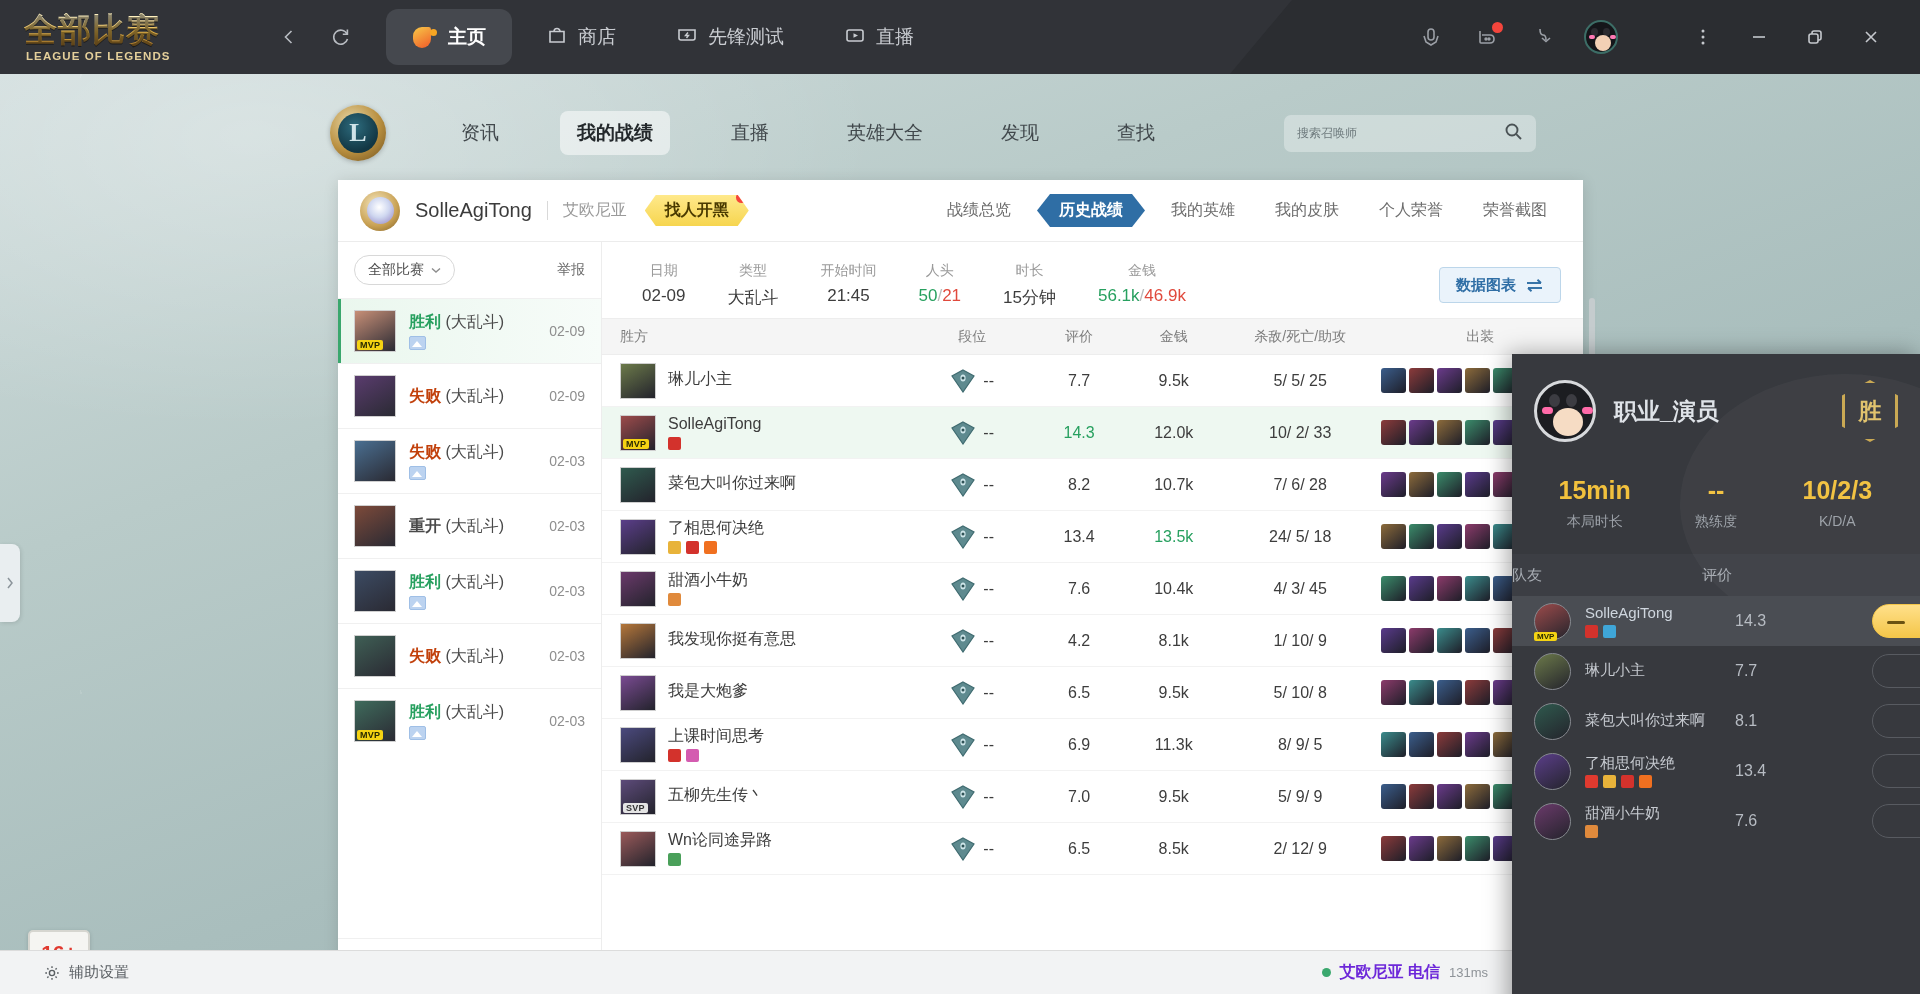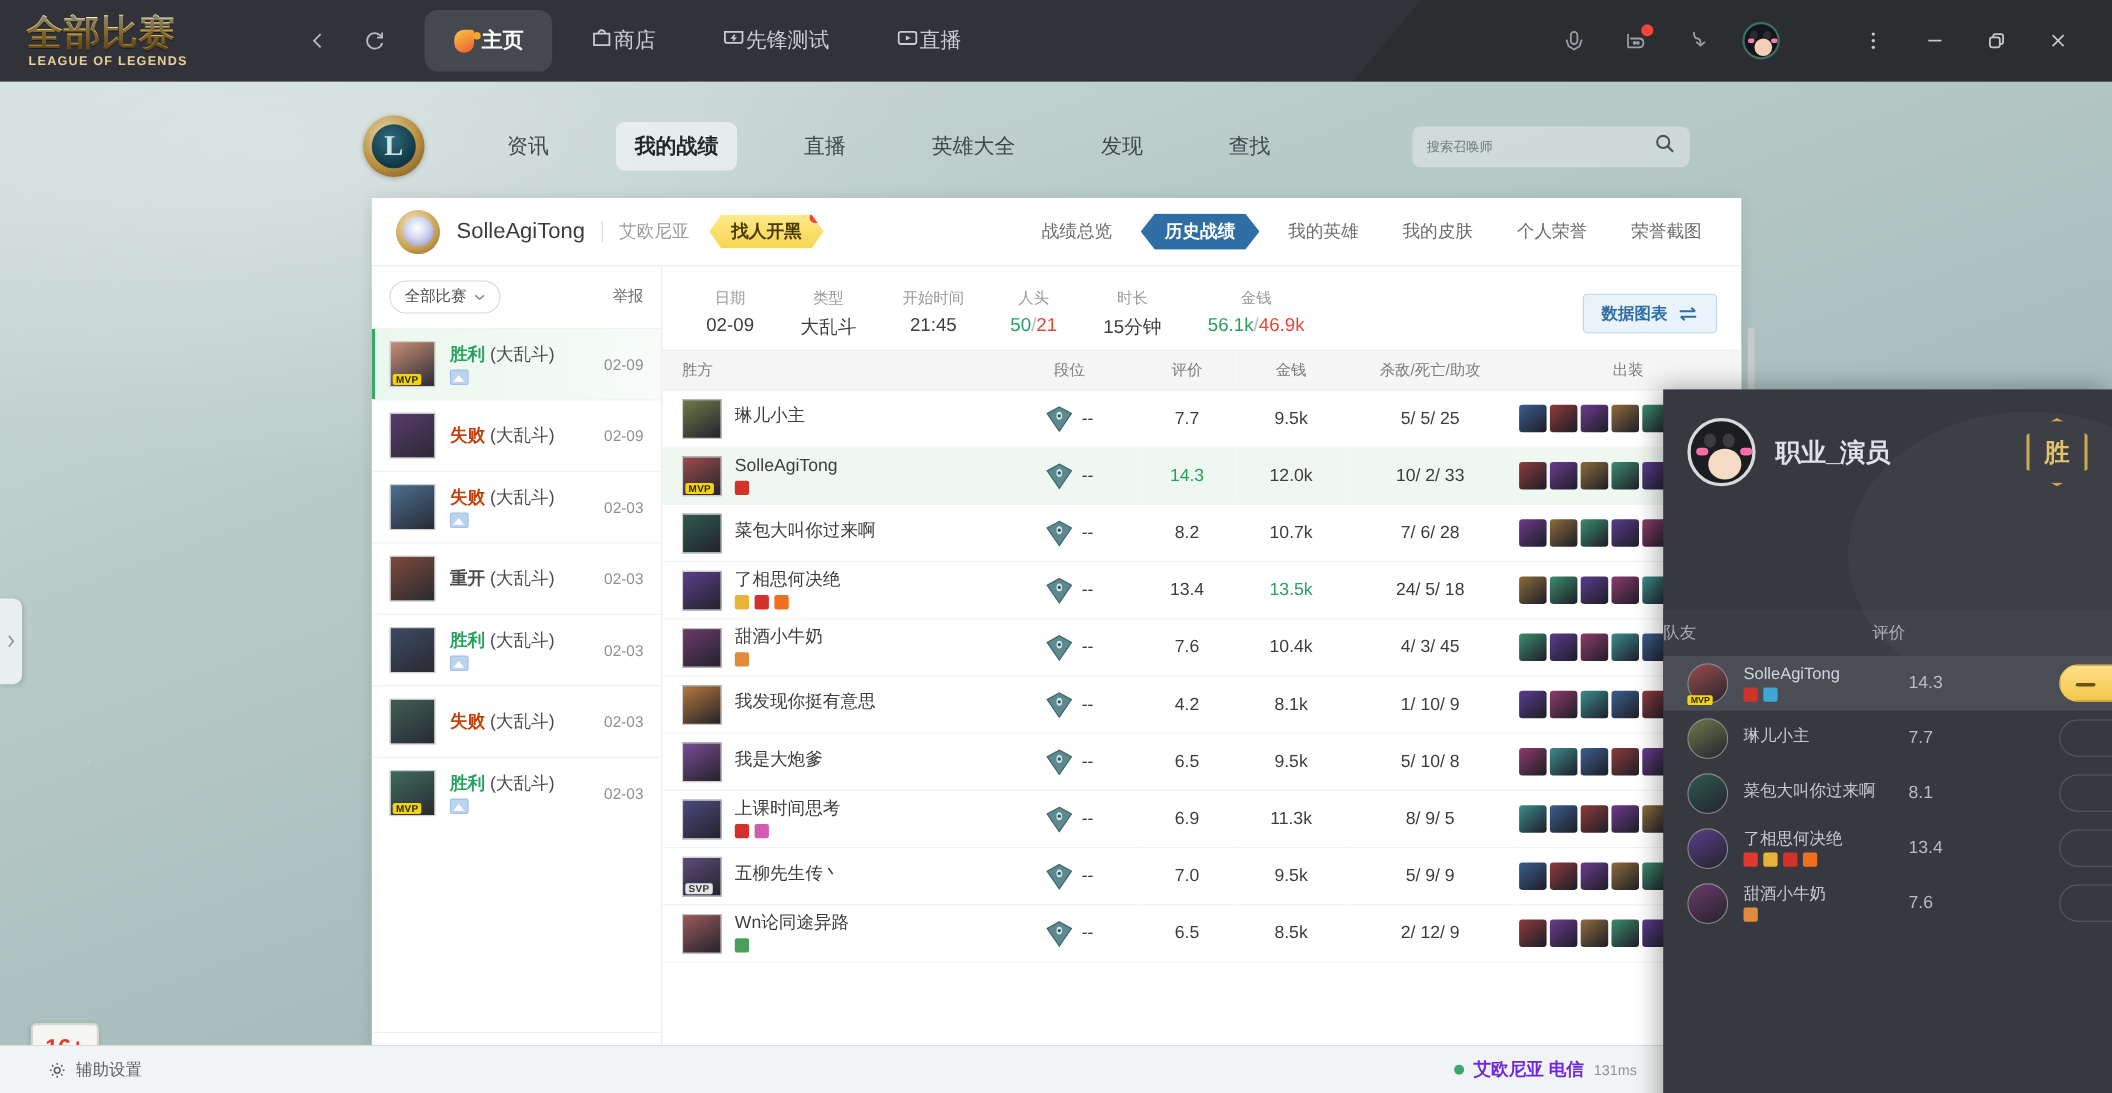--- a/index.html
+++ b/index.html
@@ -31,21 +31,21 @@
     margin-top: 4px; margin-left: 2px;
   }
   .nav-arrows { display:flex; align-items:center; gap: 22px; margin-left: 44px; }
   .navbtn {
     width: 30px; height: 30px; display:flex; align-items:center; justify-content:center;
     color: #b8bcc2; cursor: pointer;
   }
   .navbtn svg { display:block; }
   .top-tabs { display: flex; align-items: center; margin-left: 30px; gap: 8px; }
   .top-tab {
-    display: flex; align-items: center; gap: 0;
+    display: flex; align-items: center; gap: 10px;
     height: 56px; padding: 0 26px; border-radius: 12px;
     color: #c9ccd1; font-size: 19px; cursor: pointer; white-space: nowrap;
   }
   .top-tab.active { background: #45484e; color: #ffffff; font-weight: 700; }
   .icon-home { width: 26px; height: 26px; position: relative; }
   .icon-home .b1 {
     position:absolute; left:1px; top:3px; width:18px; height:21px;
     border-radius: 11px 3px 11px 11px;
     background: linear-gradient(150deg,#f7c948,#f05a28);
   }
@@ -1075,20 +1075,34 @@
               <i class="p1"></i>
               <i class="p2"></i>
               <i class="face"></i>
           </div>
           <div class="ov-name">职业_演员</div>
           <div class="ov-hex">
             <span class="shape"></span>
             <span class="t">胜</span>
           </div>
         </div>
+        <div class="ov-stats">
+          <div class="ov-stat">
+            <div class="v">15min</div>
+            <div class="l">本局时长</div>
+          </div>
+          <div class="ov-stat">
+            <div class="v">--</div>
+            <div class="l">熟练度</div>
+          </div>
+          <div class="ov-stat">
+            <div class="v">10/2/3</div>
+            <div class="l">K/D/A</div>
+          </div>
+        </div>
       </div>
 
       <div class="ov-thead">
         <div class="c1">队友</div>
         <div class="c2">评价</div>
       </div>
 
       <div class="ov-list" id="overlay-rows">
           <div class="ov-row me">
             <div class="ov-av" style="background:linear-gradient(150deg,#9c4b4b,#24242c)">

